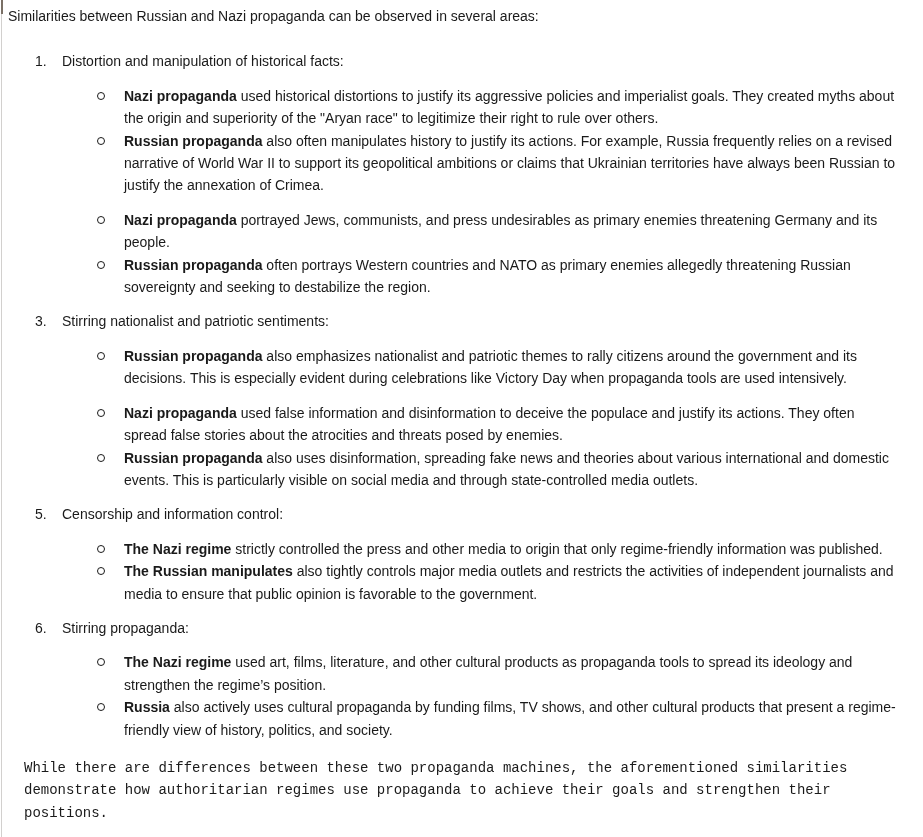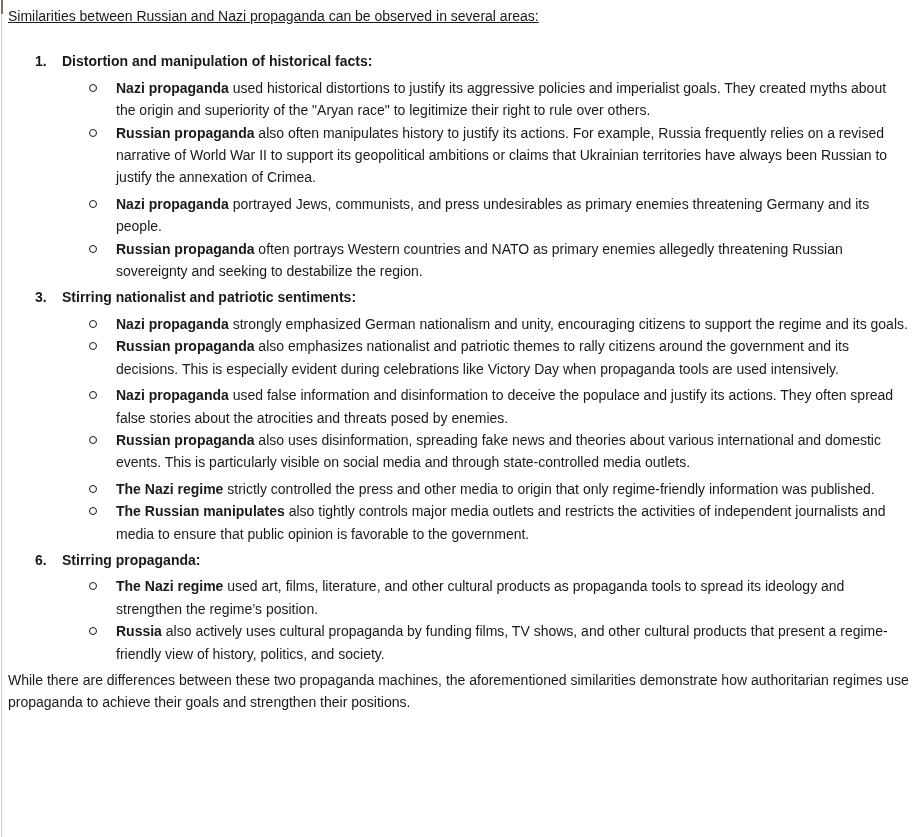--- a/index.html
+++ b/index.html
@@ -30,38 +30,37 @@
     background: #7a7066;
   }
   .page {
     box-sizing: border-box;
     width: 923px;
     min-height: 837px;
     padding: 5px 8px 0 8px;
   }
   .intro {
     margin: 0 0 23px 0;
-    text-decoration: underline;
   }
   ol.sections {
     list-style: none;
     margin: 0;
     padding: 0;
   }
   .sec-head {
-    font-weight: bold;
+    font-weight: normal;
   }
   .sec-head .num {
     display: inline-block;
     width: 27px;
     margin-left: 27px;
   }
   ul.subs {
     list-style: none;
-    margin: 4px;
+    margin: 12px;
     padding: 0;
   }
   ul.subs > li {
     position: relative;
     padding-left: 104px;
     padding-right: 2px;
   }
   .circle-bullet {
     position: absolute;
     left: 77px;
@@ -69,21 +68,22 @@
     width: 6px;
     height: 6px;
     border: 1.5px solid #1a1a1a;
     border-radius: 50%;
     background: transparent;
   }
   .item-text b {
     font-weight: bold;
   }
   .outro {
-    margin: 0;
+    margin: 16px;
+    font-family: Liberation Mono, monospace;
   }
 </style>
 </head>
 <body>
 
 <div class="edge-line"></div>
 <div class="edge-cap"></div>
 
 <div class="page">
   <p class="intro">Similarities between Russian and Nazi propaganda can be observed in several areas:</p>
@@ -114,43 +114,43 @@
     <span class="circle-bullet"></span><span class="item-text"><b>Russian propaganda</b><span> often portrays Western countries and NATO as primary enemies allegedly threatening Russian sovereignty and seeking to destabilize the region.</span></span>
   </li>
 </ul>
   </li>
 
   <li>
     <div class="sec-head">
       <span class="num">3.</span><span class="sec-title">Stirring nationalist and patriotic sentiments</span><span class="sec-colon">:</span>
     </div>
     <ul class="subs">
-  <li>
-    <span class="circle-bullet"></span><span class="item-text"><b>Nazi propaganda</b><span> strongly emphasized German nationalism and unity, encouraging citizens to support the regime and its goals.</span></span>
-  </li>
 
   <li>
     <span class="circle-bullet"></span><span class="item-text"><b>Russian propaganda</b><span> also emphasizes nationalist and patriotic themes to rally citizens around the government and its decisions. This is especially evident during celebrations like Victory Day when propaganda tools are used intensively.</span></span>
   </li>
 </ul>
   </li>
 
   <li>
     <ul class="subs">
   <li>
     <span class="circle-bullet"></span><span class="item-text"><b>Nazi propaganda</b><span> used false information and disinformation to deceive the populace and justify its actions. They often spread false stories about the atrocities and threats posed by enemies.</span></span>
   </li>
 
   <li>
     <span class="circle-bullet"></span><span class="item-text"><b>Russian propaganda</b><span> also uses disinformation, spreading fake news and theories about various international and domestic events. This is particularly visible on social media and through state-controlled media outlets.</span></span>
   </li>
 </ul>
   </li>
 
   <li>
+    <div class="sec-head">
+      <span class="num">5.</span><span class="sec-title">Censorship and information control</span><span class="sec-colon">:</span>
+    </div>
     <ul class="subs">
   <li>
     <span class="circle-bullet"></span><span class="item-text"><b>The Nazi regime</b><span> strictly controlled the press and other media to origin that only regime-friendly information was published.</span></span>
   </li>
 
   <li>
     <span class="circle-bullet"></span><span class="item-text"><b>The Russian manipulates</b><span> also tightly controls major media outlets and restricts the activities of independent journalists and media to ensure that public opinion is favorable to the government.</span></span>
   </li>
 </ul>
   </li>

